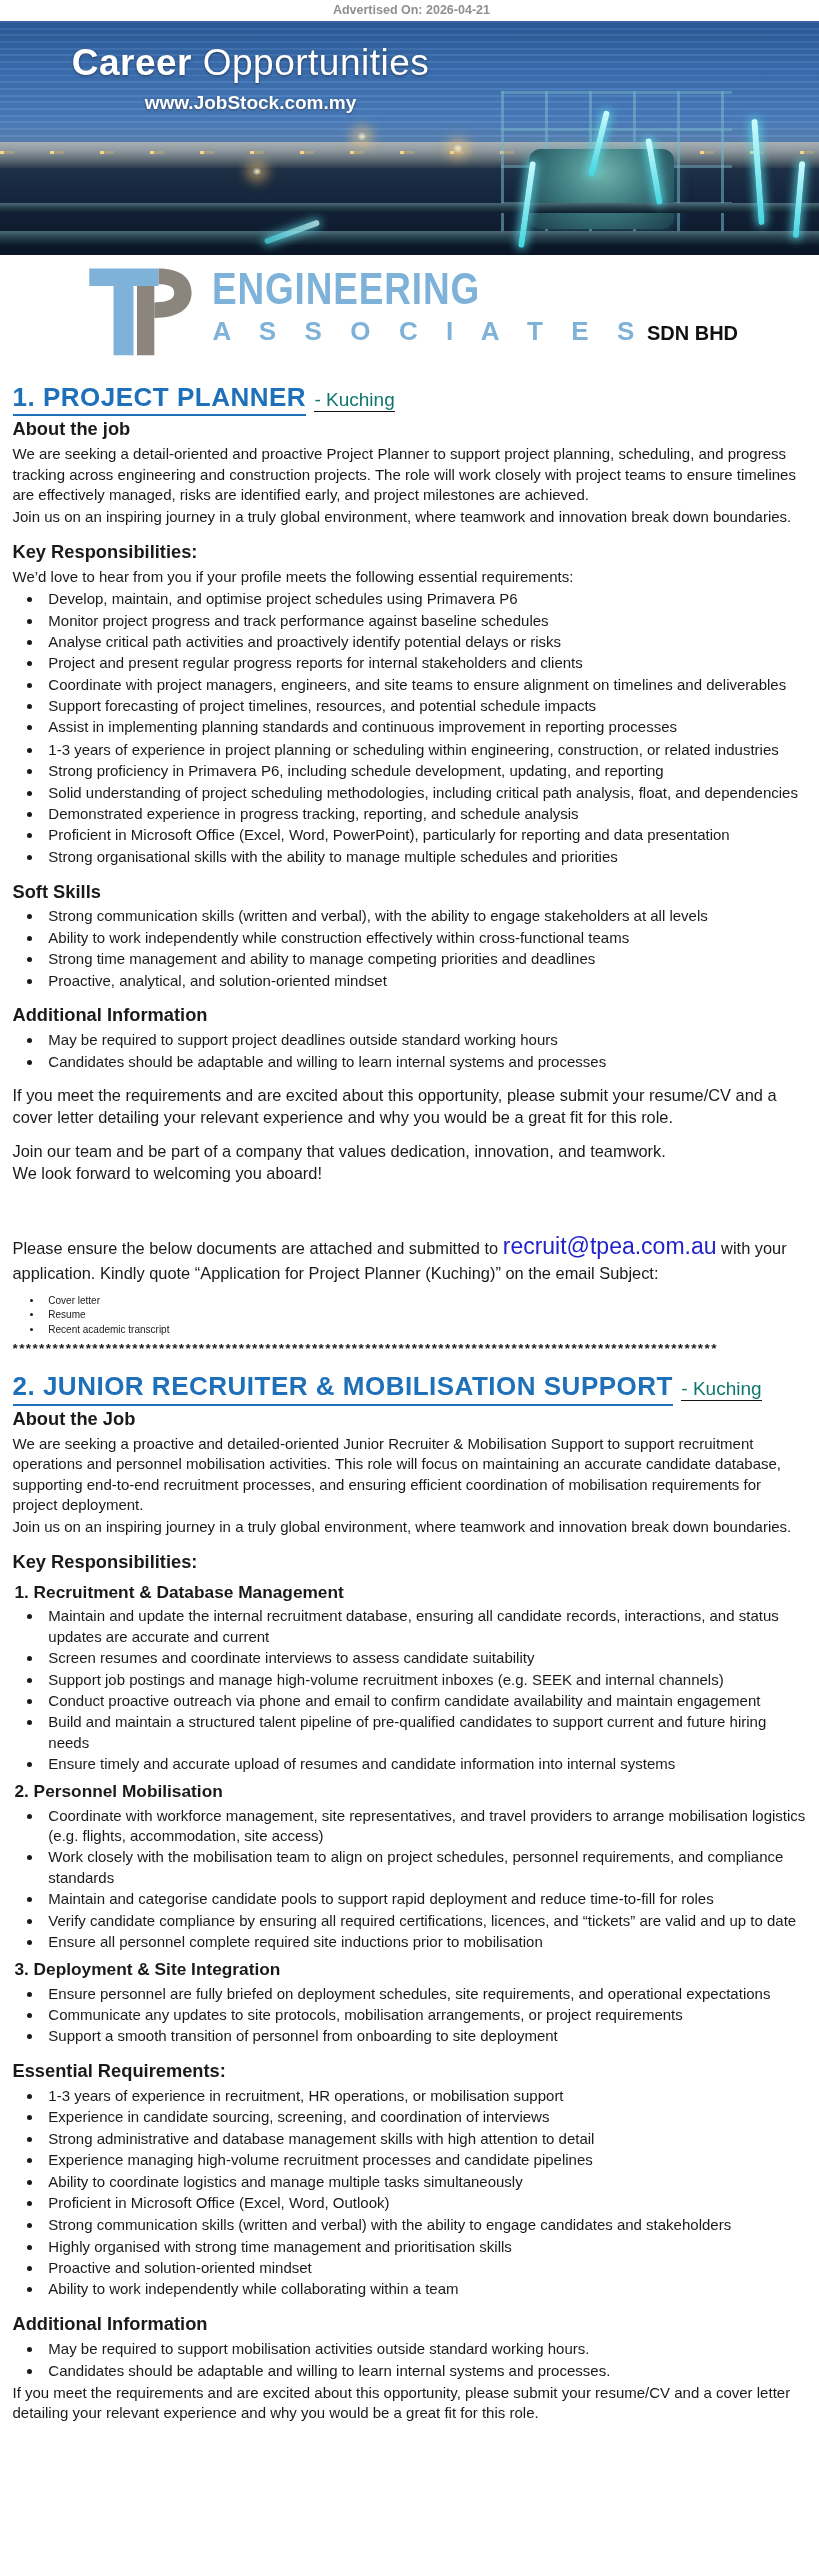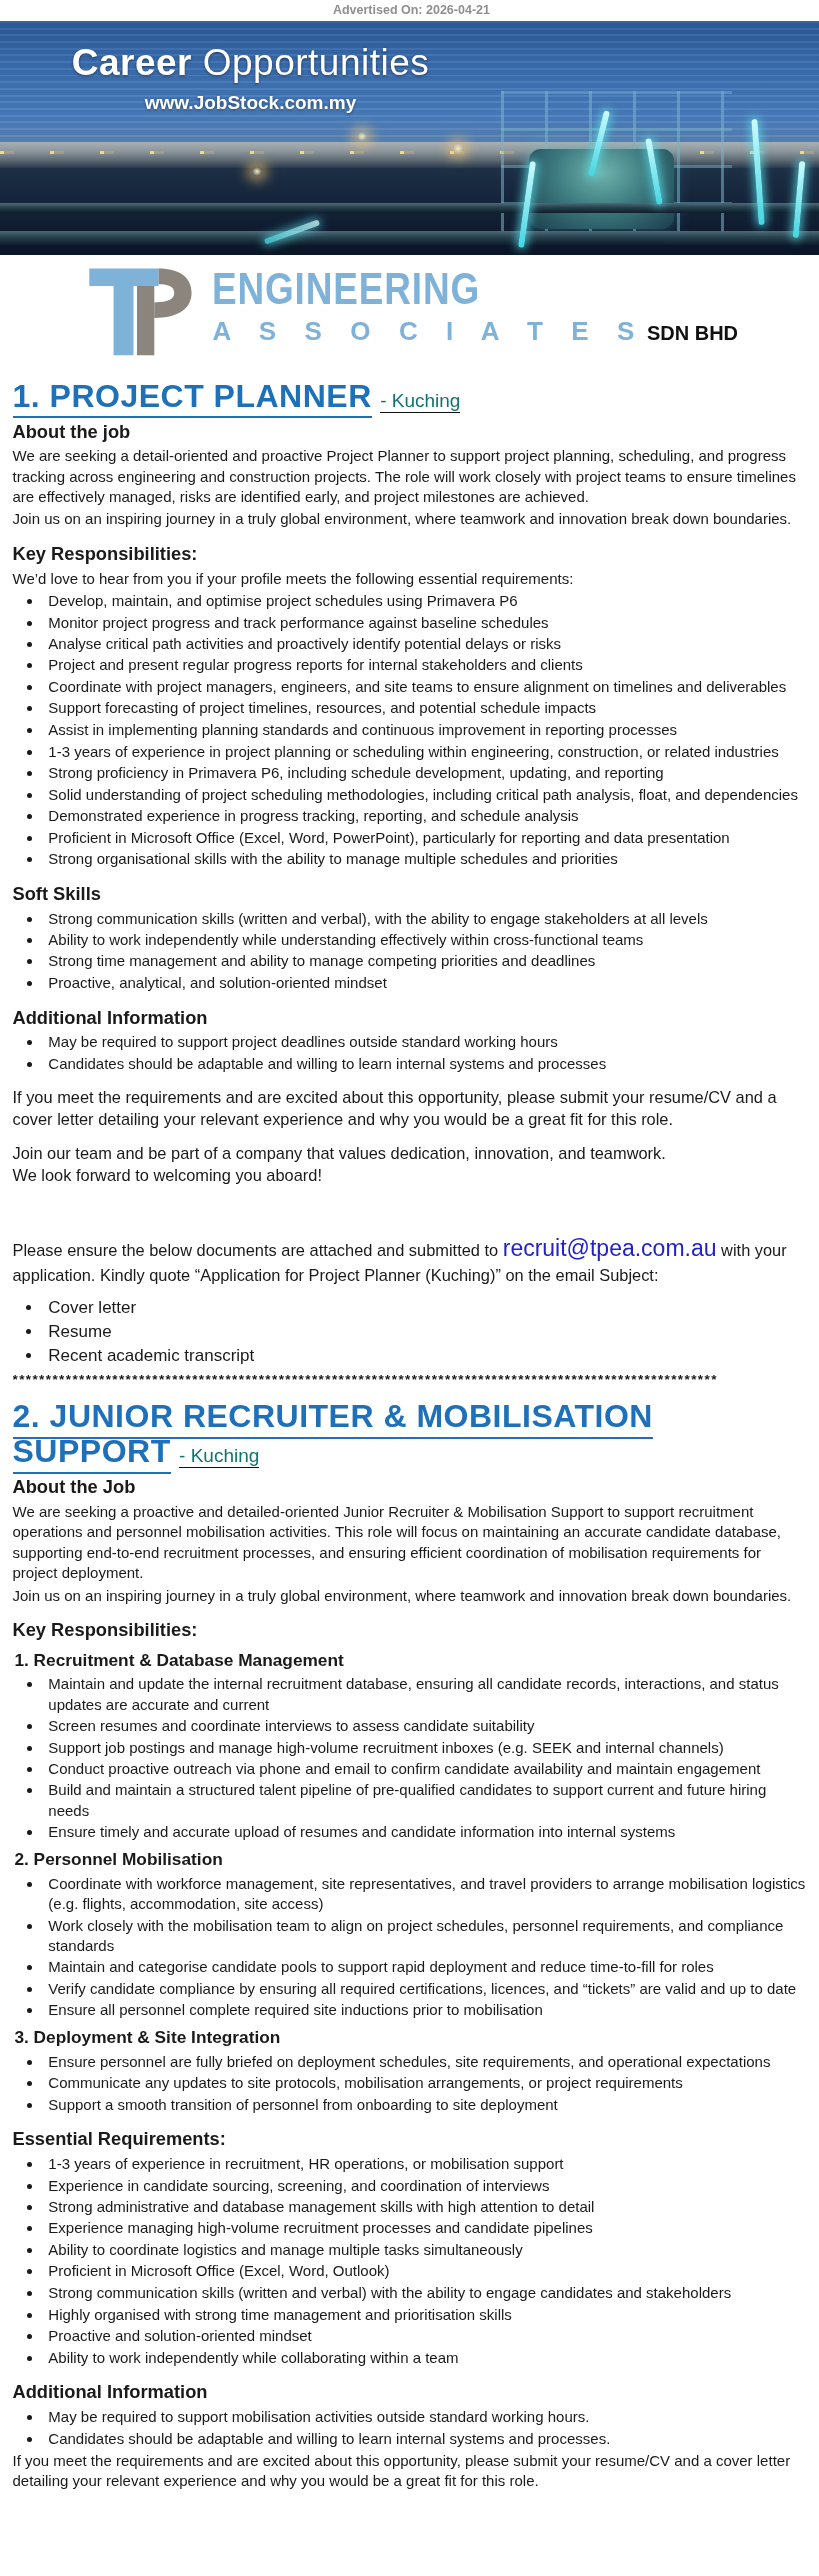--- a/index.html
+++ b/index.html
@@ -67,34 +67,34 @@
   .logo-text { padding-top:1.9px; }
   .logo-eng { color:#7fb2d9; font-weight:800; font-size:44px; line-height:.95;
     transform:scaleX(.84); transform-origin:left; letter-spacing:1px; white-space:nowrap; }
   .logo-line2 { display:flex; align-items:baseline; margin-top:3.9px; }
   .logo-assoc { color:#7fb2d9; font-weight:800; font-size:26px; letter-spacing:10.6px; white-space:nowrap; }
   .logo-sdn { color:#111; font-weight:700; font-size:20px; margin-left:1.9px; white-space:nowrap; }
   
   .doc { padding: 5.8px 12.5px 0 12.5px; }
   .intro { margin:7.7px 0 13.5px 1.9px; }
   .job-title { margin:9.6px 0 1.9px 0; line-height:1.1; }
-  .jt-main { color:#1e70b8; font-weight:800; font-size:32px; letter-spacing:0.5px;
+  .jt-main { color:#1e70b8; font-weight:800; font-size:26px; letter-spacing:0.5px;
     border-bottom:2.9px solid #1e70b8; padding-bottom:2.9px; }
   .jt-loc { color:#0f766e; font-weight:400; font-size:19px; border-bottom:1.9px solid #111; padding-bottom:1px; }
   .sec-head { font-weight:700; font-size:18.3px; margin:12.5px 0 1.9px 0; }
   .sec-head.tight { margin-top:5.8px; }
   .num-head { font-weight:700; font-size:17.3px; margin:5.8px 0 1.9px 1.9px; }
   p.body { margin:1.9px 0; }
   ul.blist { list-style:disc; padding-left:30px; margin:1.9px 0; }
   ul.blist li { padding-left:5.8px; margin:1px 0; }
   .big { font-size:16.4px; }
   p.closing { margin:11.6px 0 9.6px 0; }
   .email-inline { color:#2222cc; font-weight:500; text-decoration:none; }
   .email-lg { font-size:23px; }
-  .docs-large li { font-size:17px; margin:3.9px 0; }
+  .docs-large li { font-size:10px; margin:3.9px 0; }
   .sep { white-space:nowrap; overflow:hidden; font-size:13.5px; font-weight:700; letter-spacing:1.4px;
     margin:3.9px 0 5.8px 0; }
   .spacer-lg { height:25px; }
 </style>
 </head>
 <body>
 
 <div class="advertised">Advertised On: 2026-04-21</div>
 
 <div class="banner">
@@ -165,21 +165,21 @@
       <li>Strong proficiency in Primavera P6, including schedule development, updating, and reporting</li>
       <li>Solid understanding of project scheduling methodologies, including critical path analysis, float, and dependencies</li>
       <li>Demonstrated experience in progress tracking, reporting, and schedule analysis</li>
       <li>Proficient in Microsoft Office (Excel, Word, PowerPoint), particularly for reporting and data presentation</li>
       <li>Strong organisational skills with the ability to manage multiple schedules and priorities</li>
     </ul>
 
   <h2 class="sec-head">Soft Skills</h2>
   <ul class="blist">
       <li>Strong communication skills (written and verbal), with the ability to engage stakeholders at all levels</li>
-      <li>Ability to work independently while understanding effectively within cross-functional teams</li>
+      <li>Ability to work independently while construction effectively within cross-functional teams</li>
       <li>Strong time management and ability to manage competing priorities and deadlines</li>
       <li>Proactive, analytical, and solution-oriented mindset</li>
     </ul>
 
   <h2 class="sec-head">Additional Information</h2>
   <ul class="blist">
       <li>May be required to support project deadlines outside standard working hours</li>
       <li>Candidates should be adaptable and willing to learn internal systems and processes</li>
     </ul>
 

